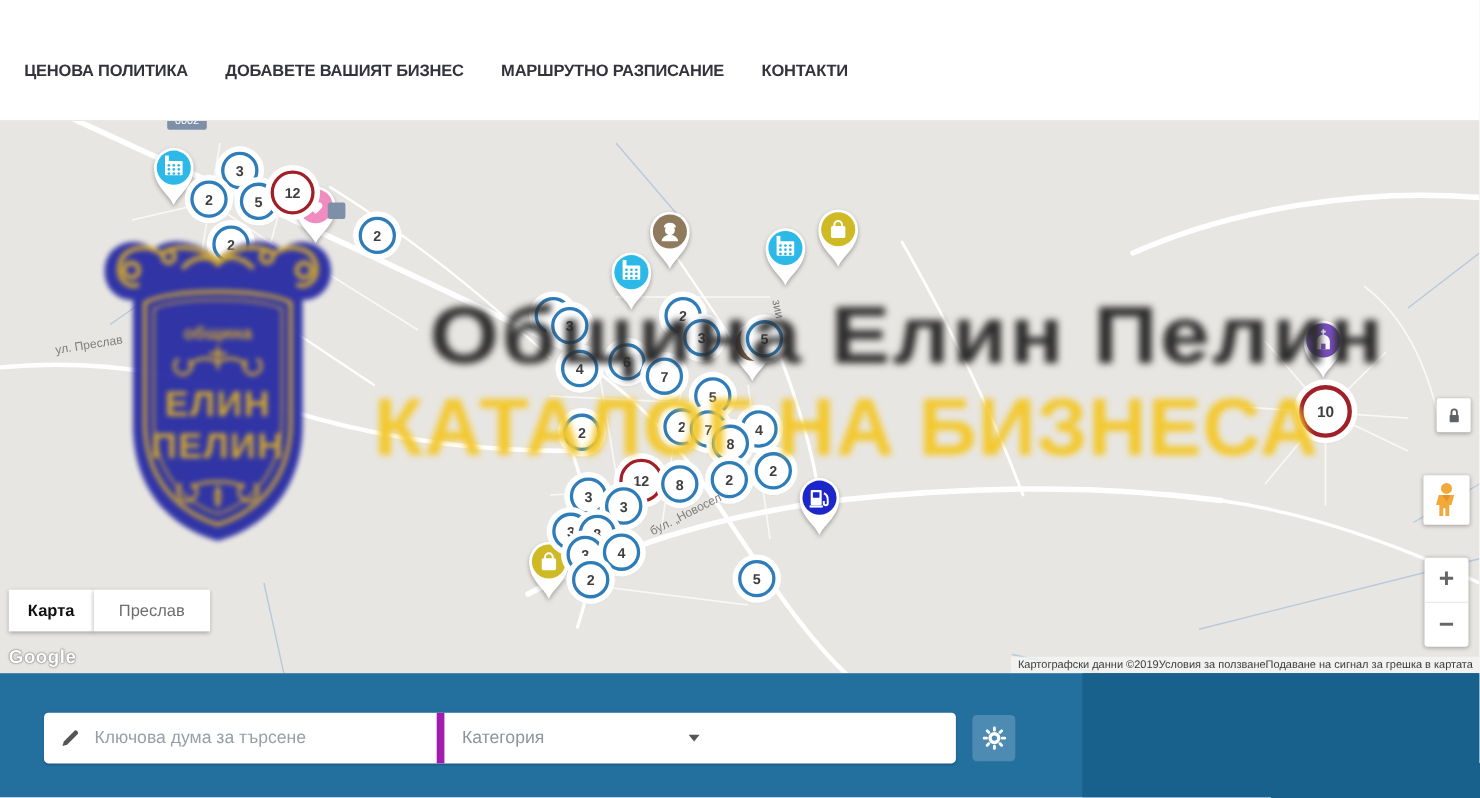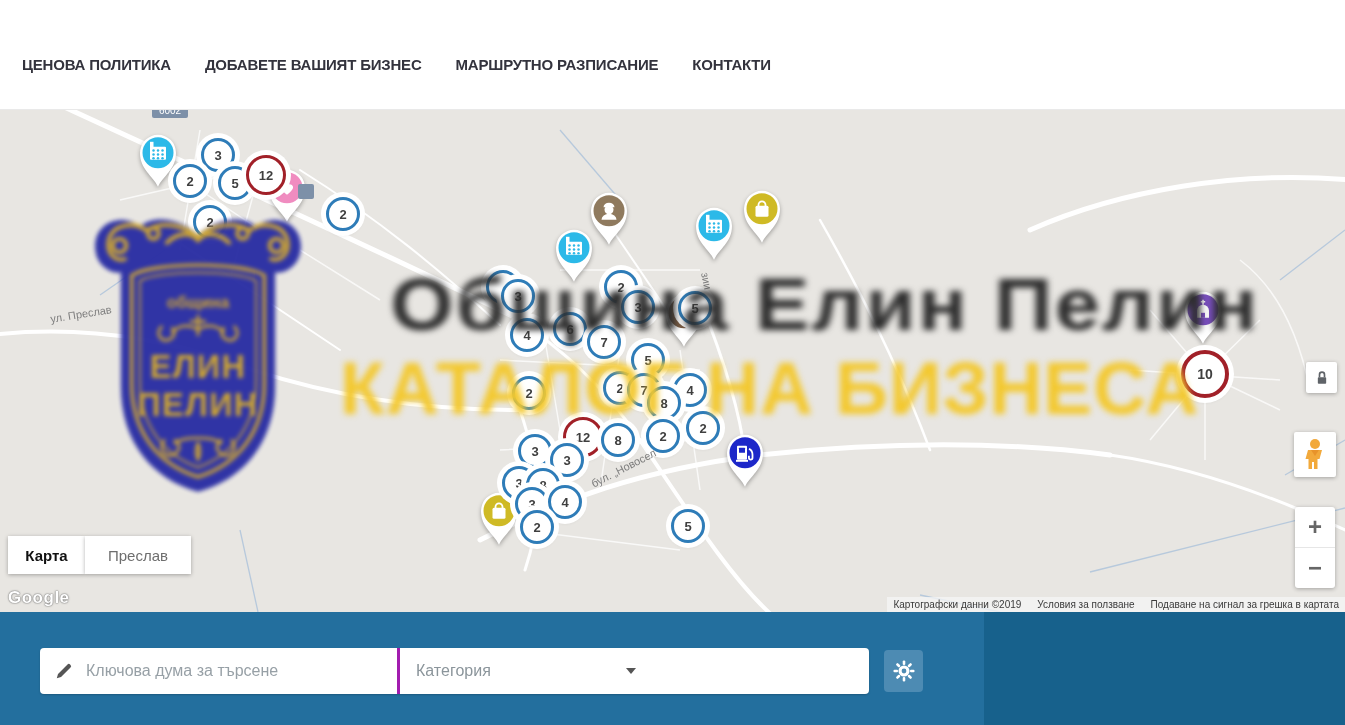--- a/index.html
+++ b/index.html
@@ -41,21 +41,21 @@
 
   
   .maptype { position:absolute; left:8px; top:426px; display:flex; }
   .maptype .btn { height:38px; background:#fff; box-shadow:0 1px 4px rgba(0,0,0,.3);
                   display:flex; align-items:center; justify-content:center; font-size:15px; cursor:pointer; }
   .maptype .btn.map-on { width:77px; font-weight:bold; color:#111; }
   .maptype .btn.sat { width:106px; color:#6e6e6e; }
   .google-logo { position:absolute; left:8px; top:478px; font-size:17px; font-weight:bold; color:#fff;
                  letter-spacing:.5px; text-shadow:0 0 2px rgba(90,90,90,.8), 0 0 1px rgba(90,90,90,.9); cursor:pointer; }
   .attrib { position:absolute; right:0; bottom:0; height:15px; background:rgba(245,245,245,.75);
-            display:flex; align-items:center; gap:16px; padding:0 6px; font-size:10px; color:#3a3a3a; }
+            display:flex; align-items:center; padding:0 6px; font-size:10px; color:#3a3a3a; }
   .attrib span { white-space:nowrap; }
   .attrib .lnk { cursor:pointer; }
   .sq-btn { position:absolute; background:#fff; box-shadow:0 1px 4px rgba(0,0,0,.3); border-radius:2px;
             display:flex; align-items:center; justify-content:center; cursor:pointer; }
   .lockbtn { left:1306px; top:252px; width:31px; height:31px; }
   .pegman { left:1294px; top:322px; width:42px; height:45px; }
   .zoomctl { position:absolute; left:1295px; top:397px; width:40px; height:81px; background:#fff;
              border-radius:3px; box-shadow:0 1px 4px rgba(0,0,0,.3); display:flex; flex-direction:column; }
   .zoomctl .z { flex:1; display:flex; align-items:center; justify-content:center; font-size:24px;
                 font-weight:bold; color:#666; cursor:pointer; }
@@ -63,21 +63,21 @@
 
   
   .bottombar { position:relative; height:113px; background:#236f9e; }
   .darkright { position:absolute; left:984px; top:0; right:0; bottom:0; background:#17618c; }
   .searchbox { position:absolute; left:40px; top:36px; width:829px; height:46px; background:#fff;
                border-radius:4px; display:flex; align-items:stretch; box-shadow:0 1px 2px rgba(0,0,0,.2);gap:41px; }
   .sec { display:flex; align-items:center; }
   .sec-keyword { width:316px; padding-left:14px; gap:12px; }
   .sec-keyword input { border:none; outline:none; flex:1; font-size:16px; color:#333; font-family:inherit; min-width:0; }
   .sec-keyword input::placeholder { color:#97a0a6; }
-  .sec-dd { border-left:3px solid #a21caf; justify-content:space-between; padding:0 16px; cursor:pointer; }
+  .sec-dd { border-left:7px solid #a21caf; justify-content:space-between; padding:0 16px; cursor:pointer; }
   .sec-cat { width:255px; }
   .sec-loc { width:258px; }
   .sec-dd .ph { font-size:16px; color:#8b959b; }
   .caret { width:0; height:0; border-left:5px solid transparent; border-right:5px solid transparent;
            border-top:6px solid #555; }
   .gearbtn { position:absolute; left:884px; top:38px; width:39px; height:42px; background:#4d8bb3;
              border-radius:4px; display:flex; align-items:center; justify-content:center; cursor:pointer; }
   .searchbtn { position:absolute; left:1017px; top:37px; width:303px; height:44px; background:#f2c72c;
                border:none; border-radius:4px; display:flex; align-items:center; justify-content:center;
                gap:10px; cursor:pointer; box-shadow:inset 0 -2px 0 rgba(0,0,0,.08); }

